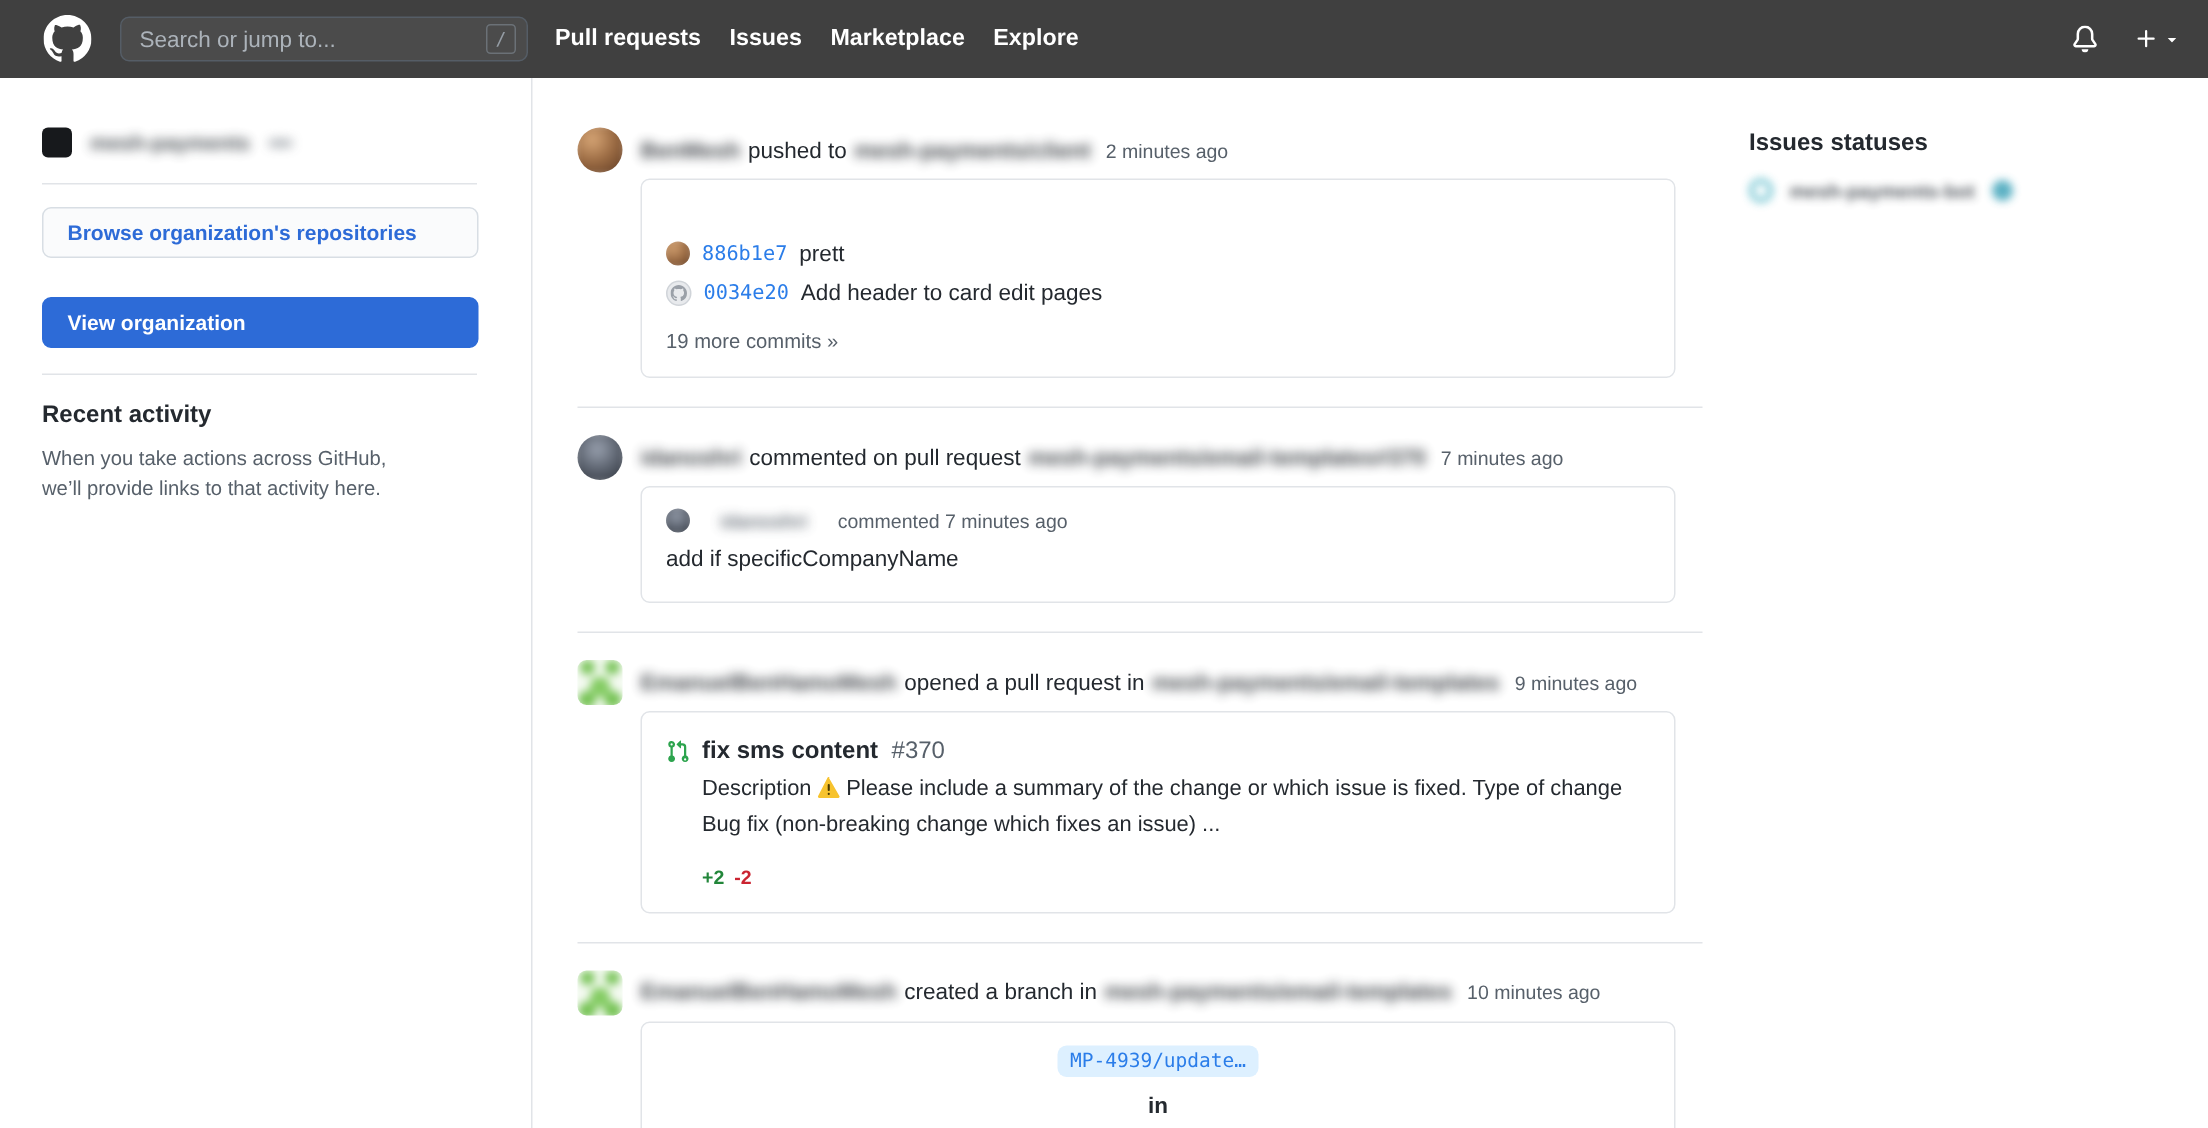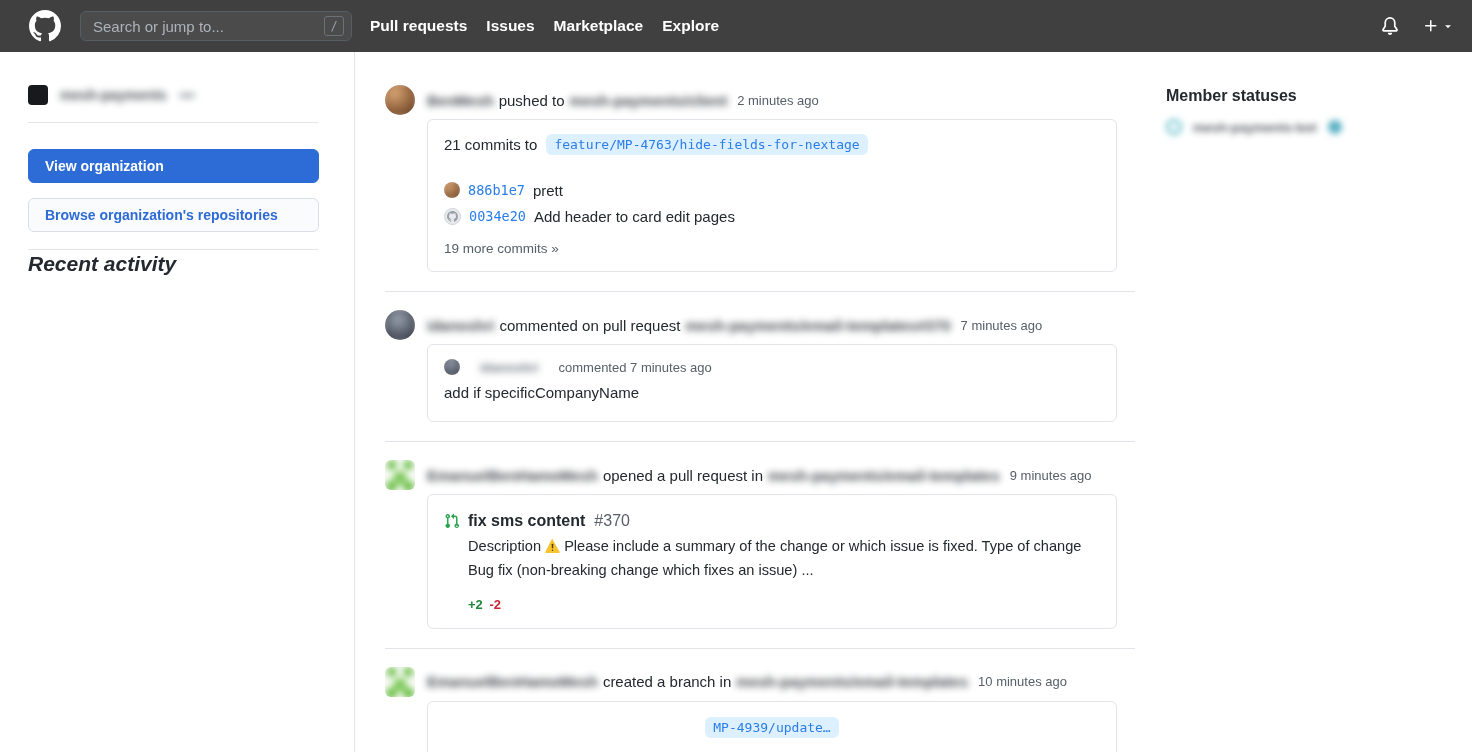--- a/index.html
+++ b/index.html
@@ -32,21 +32,21 @@
   .sidebar { width:355px; min-width:355px; border-right:1px solid #e1e4e8; padding:33px 36px 0 28px; }
   .org-row { display:flex; align-items:center; gap:12px; }
   .org-avatar { width:20px; height:20px; background:#17191c; border-radius:4px; flex:none; }
   .org-name { font-size:14px; font-weight:700; color:#30363c; }
   .org-caret { width:16px; height:5px; background:#9aa0a6; border-radius:3px; }
   .side-divider { border:0; border-top:1px solid #e1e4e8; margin-top:17px; }
   .btn { display:block; width:291px; height:34px; border-radius:6px; font-size:14px;
     font-weight:700; line-height:32px; padding:0 16px; text-align:left; }
   .btn-primary { margin-top:26px; background:#2d6bd7; border:1px solid #2d6bd7; color:#fff; }
   .btn-secondary { margin-top:15px; background:#fafbfc; border:1px solid #d8dee4; color:#2d6bd7; }
-  .recent-title { margin-top:2px; font-size:21px; font-weight:700;font-style:italic; }
+  .recent-title { margin-top:18px; font-size:16px; font-weight:700; }
   .recent-text { margin-top:10px; font-size:13.5px; line-height:1.45; color:#57606a; width:258px; }
 
   
   .feed { width:762px; min-width:762px; padding:33px 0 0 30px; }
   .feed-item { display:flex; gap:12px; }
   .avatar { position:relative; overflow:hidden; flex:none; }
   .avblur { position:absolute; inset:-3px; filter:blur(3px); }
   .av30 { width:30px; height:30px; border-radius:50%; }
   .av16 { width:16px; height:16px; border-radius:50%; }
   .identicon { border-radius:6px; }
@@ -150,44 +150,41 @@
 
 <div class="content">
 
   <aside class="sidebar">
     <div class="org-row">
       <span class="org-avatar"></span>
       <span class="org-name redacted">mesh-payments</span>
       <span class="org-caret redacted"></span>
     </div>
     <hr class="side-divider">
+    <a class="btn btn-secondary">Browse organization's repositories</a>
     <a class="btn btn-primary">View organization</a>
-    <a class="btn btn-secondary">Browse organization's repositories</a>
     <hr class="side-divider">
     <h2 class="recent-title">Recent activity</h2>
+    <p class="recent-text">When you take actions across GitHub, we’ll provide links to that activity here.</p>
   </aside>
 
   <section class="feed">
 
     <div class="feed-item">
       <span class="avatar av30 photo1">
           <span class="avblur"></span>
         </span>
       <div class="item-main">
         <div class="item-header">
           <a class="actor redacted">BenMesh</a>
           <span>pushed to</span>
           <a class="target redacted">mesh-payments/client</a>
           <span class="time">2 minutes ago</span>
         </div>
         <div class="card card-push">
-          <div class="commits-line">
-            <span>21 commits to</span>
-            <a class="branch-tag">feature/MP-4763/hide-fields-for-nextage</a>
-          </div>
           <div class="commit-list">
             <div class="commit-row">
               <span class="avatar av16 photo1">
                   <span class="avblur"></span>
                 </span>
               <a class="sha">886b1e7</a>
               <span class="cmsg">prett</span>
             </div>
             <div class="commit-row">
               <span class="octo-badge">
@@ -292,20 +289,20 @@
             <a class="target redacted">mesh-payments/email-templates</a>
           </div>
           <div class="updated">Updated Aug 31</div>
         </div>
       </div>
     </div>
 
   </section>
 
   <section class="rightcol">
-    <h2 class="member-title">Member statuses</h2>
+    <h2 class="member-title">Issues statuses</h2>
     <div class="status-row">
       <span class="st-ring"></span>
       <span class="st-name">mesh-payments-bot</span>
       <span class="st-dot"></span>
     </div>
   </section>
 </div>
 
 </body></html>

